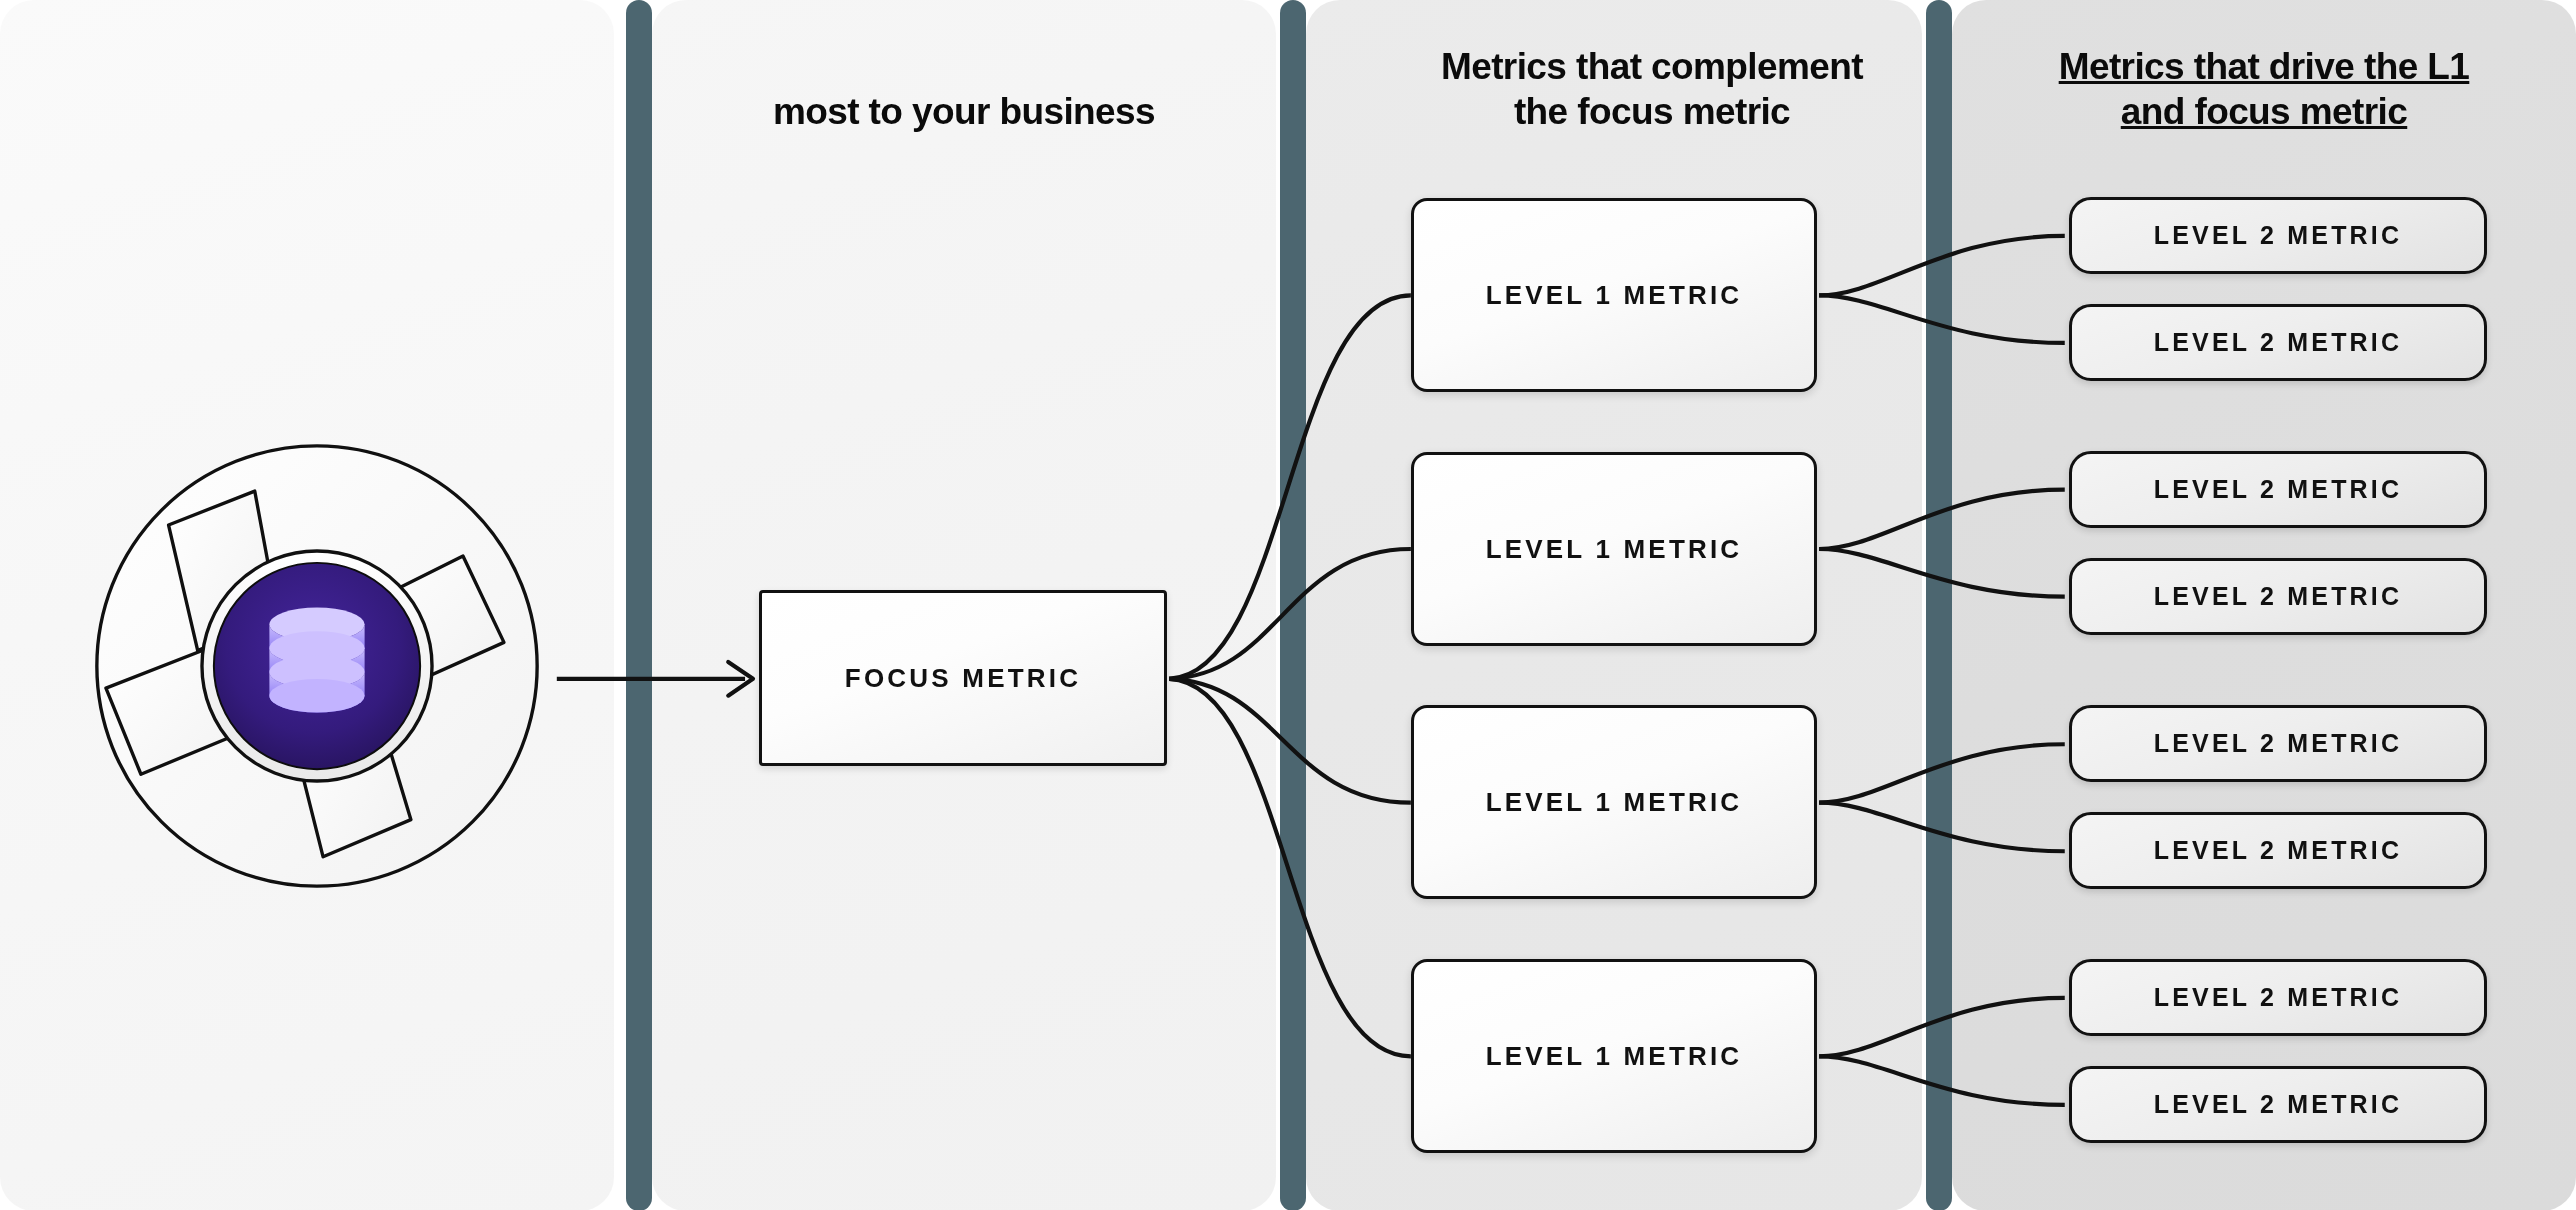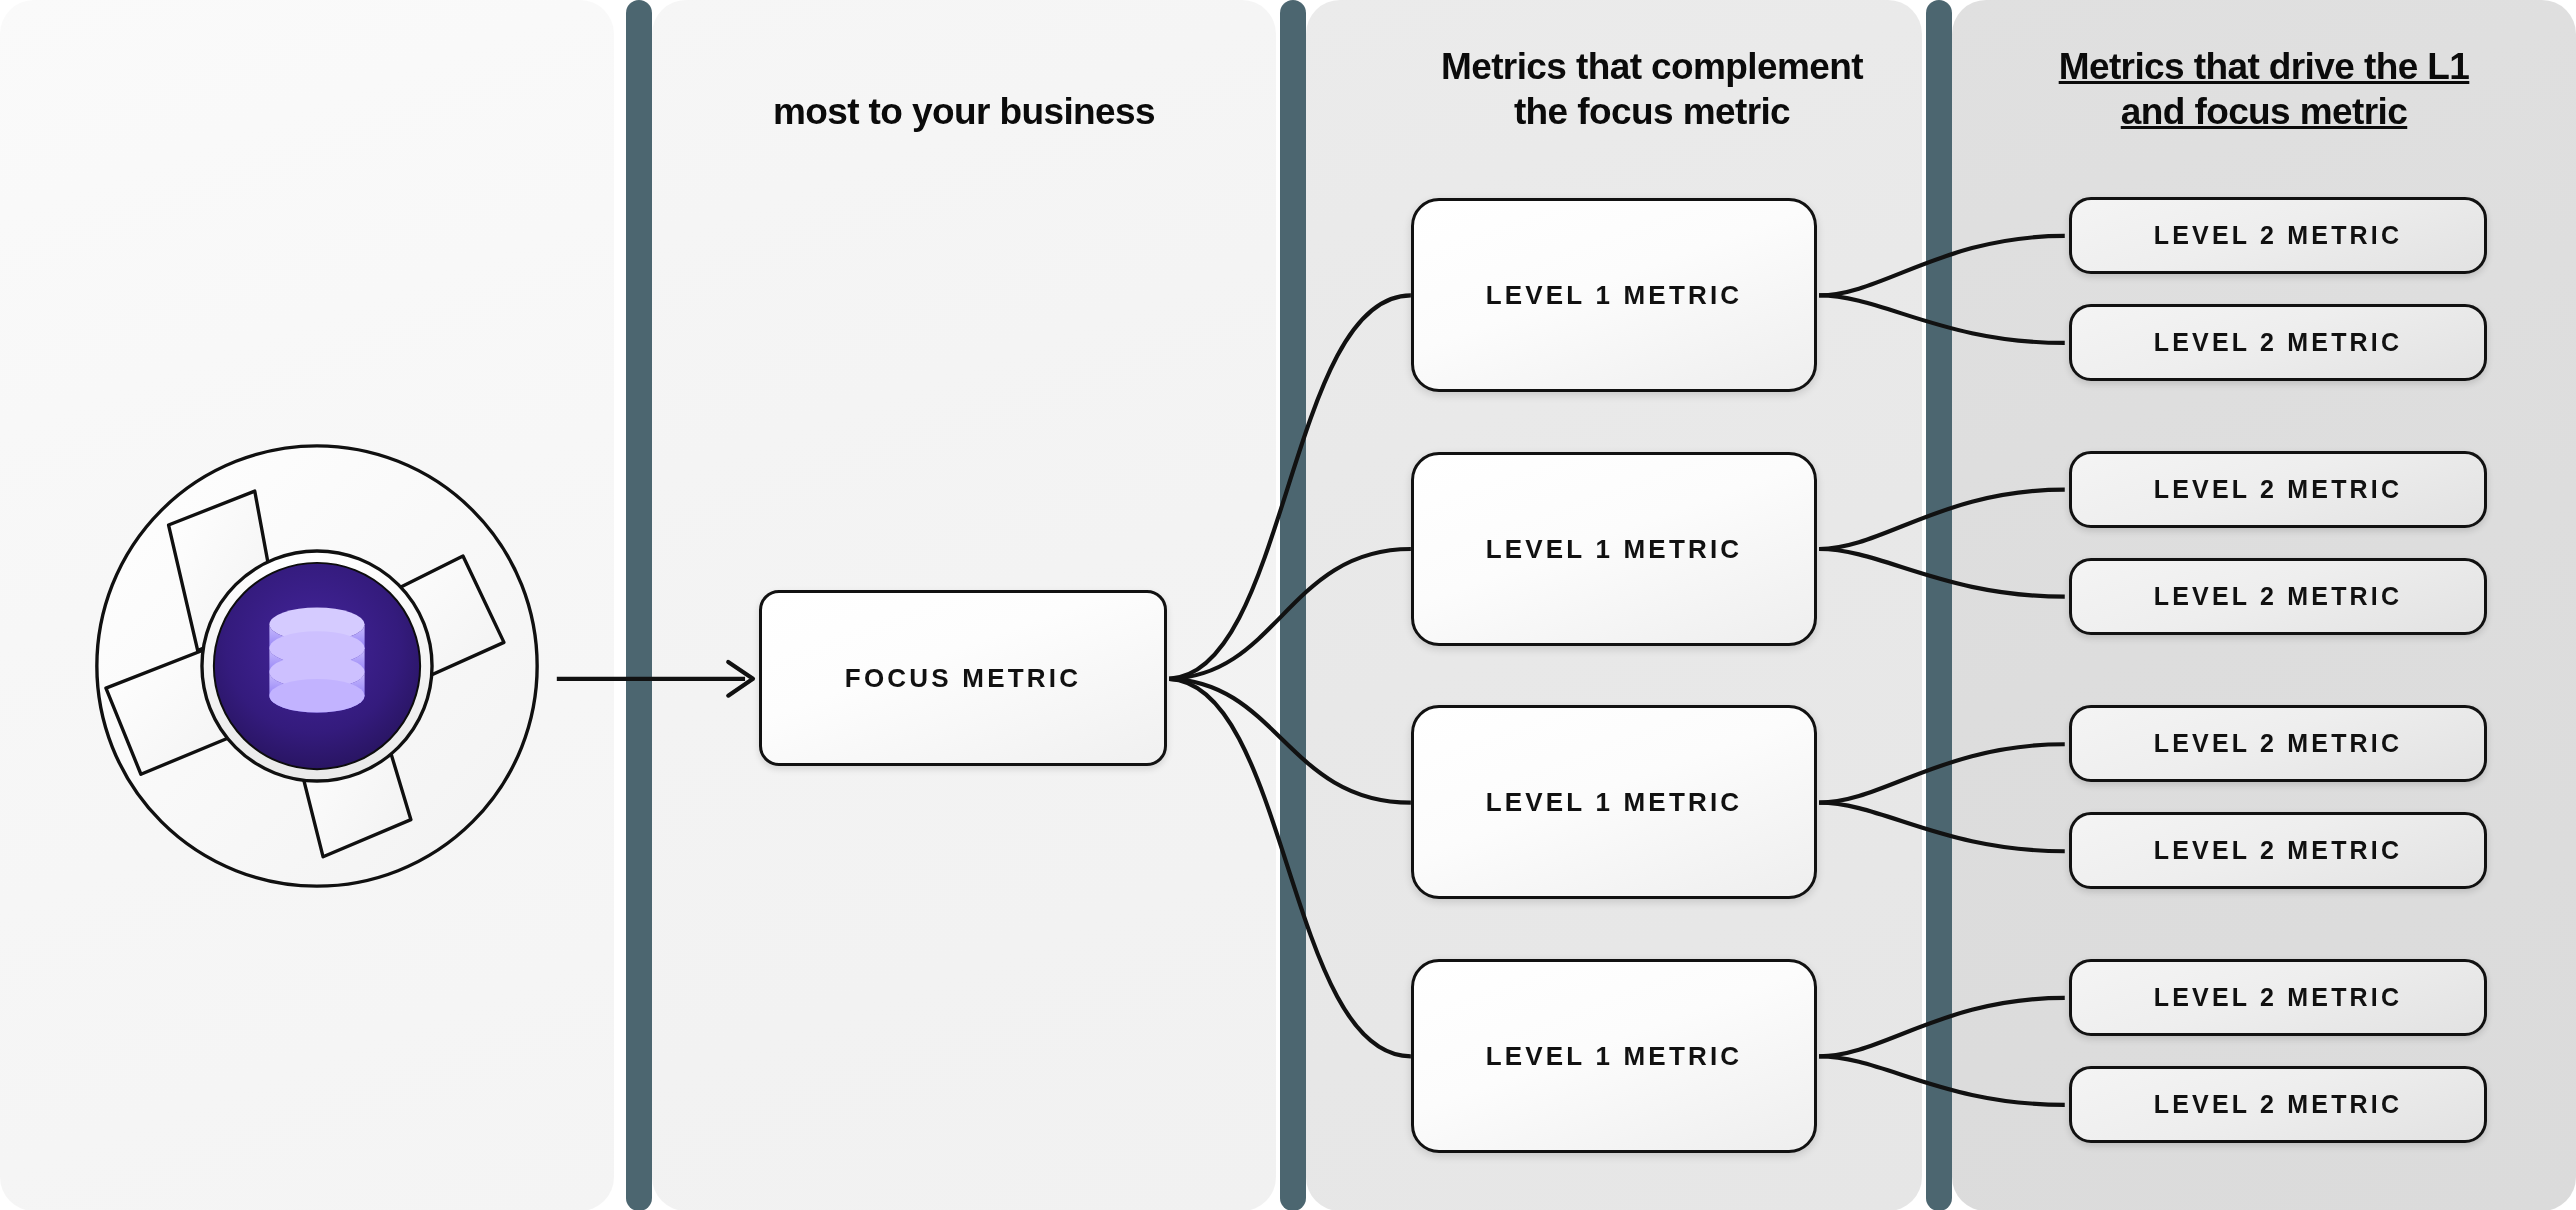--- a/index.html
+++ b/index.html
@@ -101,30 +101,30 @@
     letter-spacing: 3.2px;
     color: #111111;
     font-family: "Liberation Sans", sans-serif;
     z-index: 4;
   }
   .node-focus {
     left: 759px;
     top: 590px;
     width: 408px;
     height: 176px;
-    border-radius: 20px;
+    border-radius: 4px;
     font-size: 26px;
     background: linear-gradient(160deg, #ffffff 0%, #fdfdfd 40%, #f0f0f0 100%);
     box-shadow: 0 3px 7px rgba(0,0,0,0.13);
   }
   .node-l1 {
     left: 1411px;
     width: 406px;
     height: 194px;
-    border-radius: 28px;
+    border-radius: 16px;
     font-size: 26px;
     background: linear-gradient(160deg, #ffffff 0%, #fcfcfc 45%, #eeeeee 100%);
     box-shadow: 0 3px 8px rgba(0,0,0,0.14);
   }
   .l1-0 { top: 198px; }
   .l1-1 { top: 452px; }
   .l1-2 { top: 705px; }
   .l1-3 { top: 959px; }
 
   .node-l2 {

